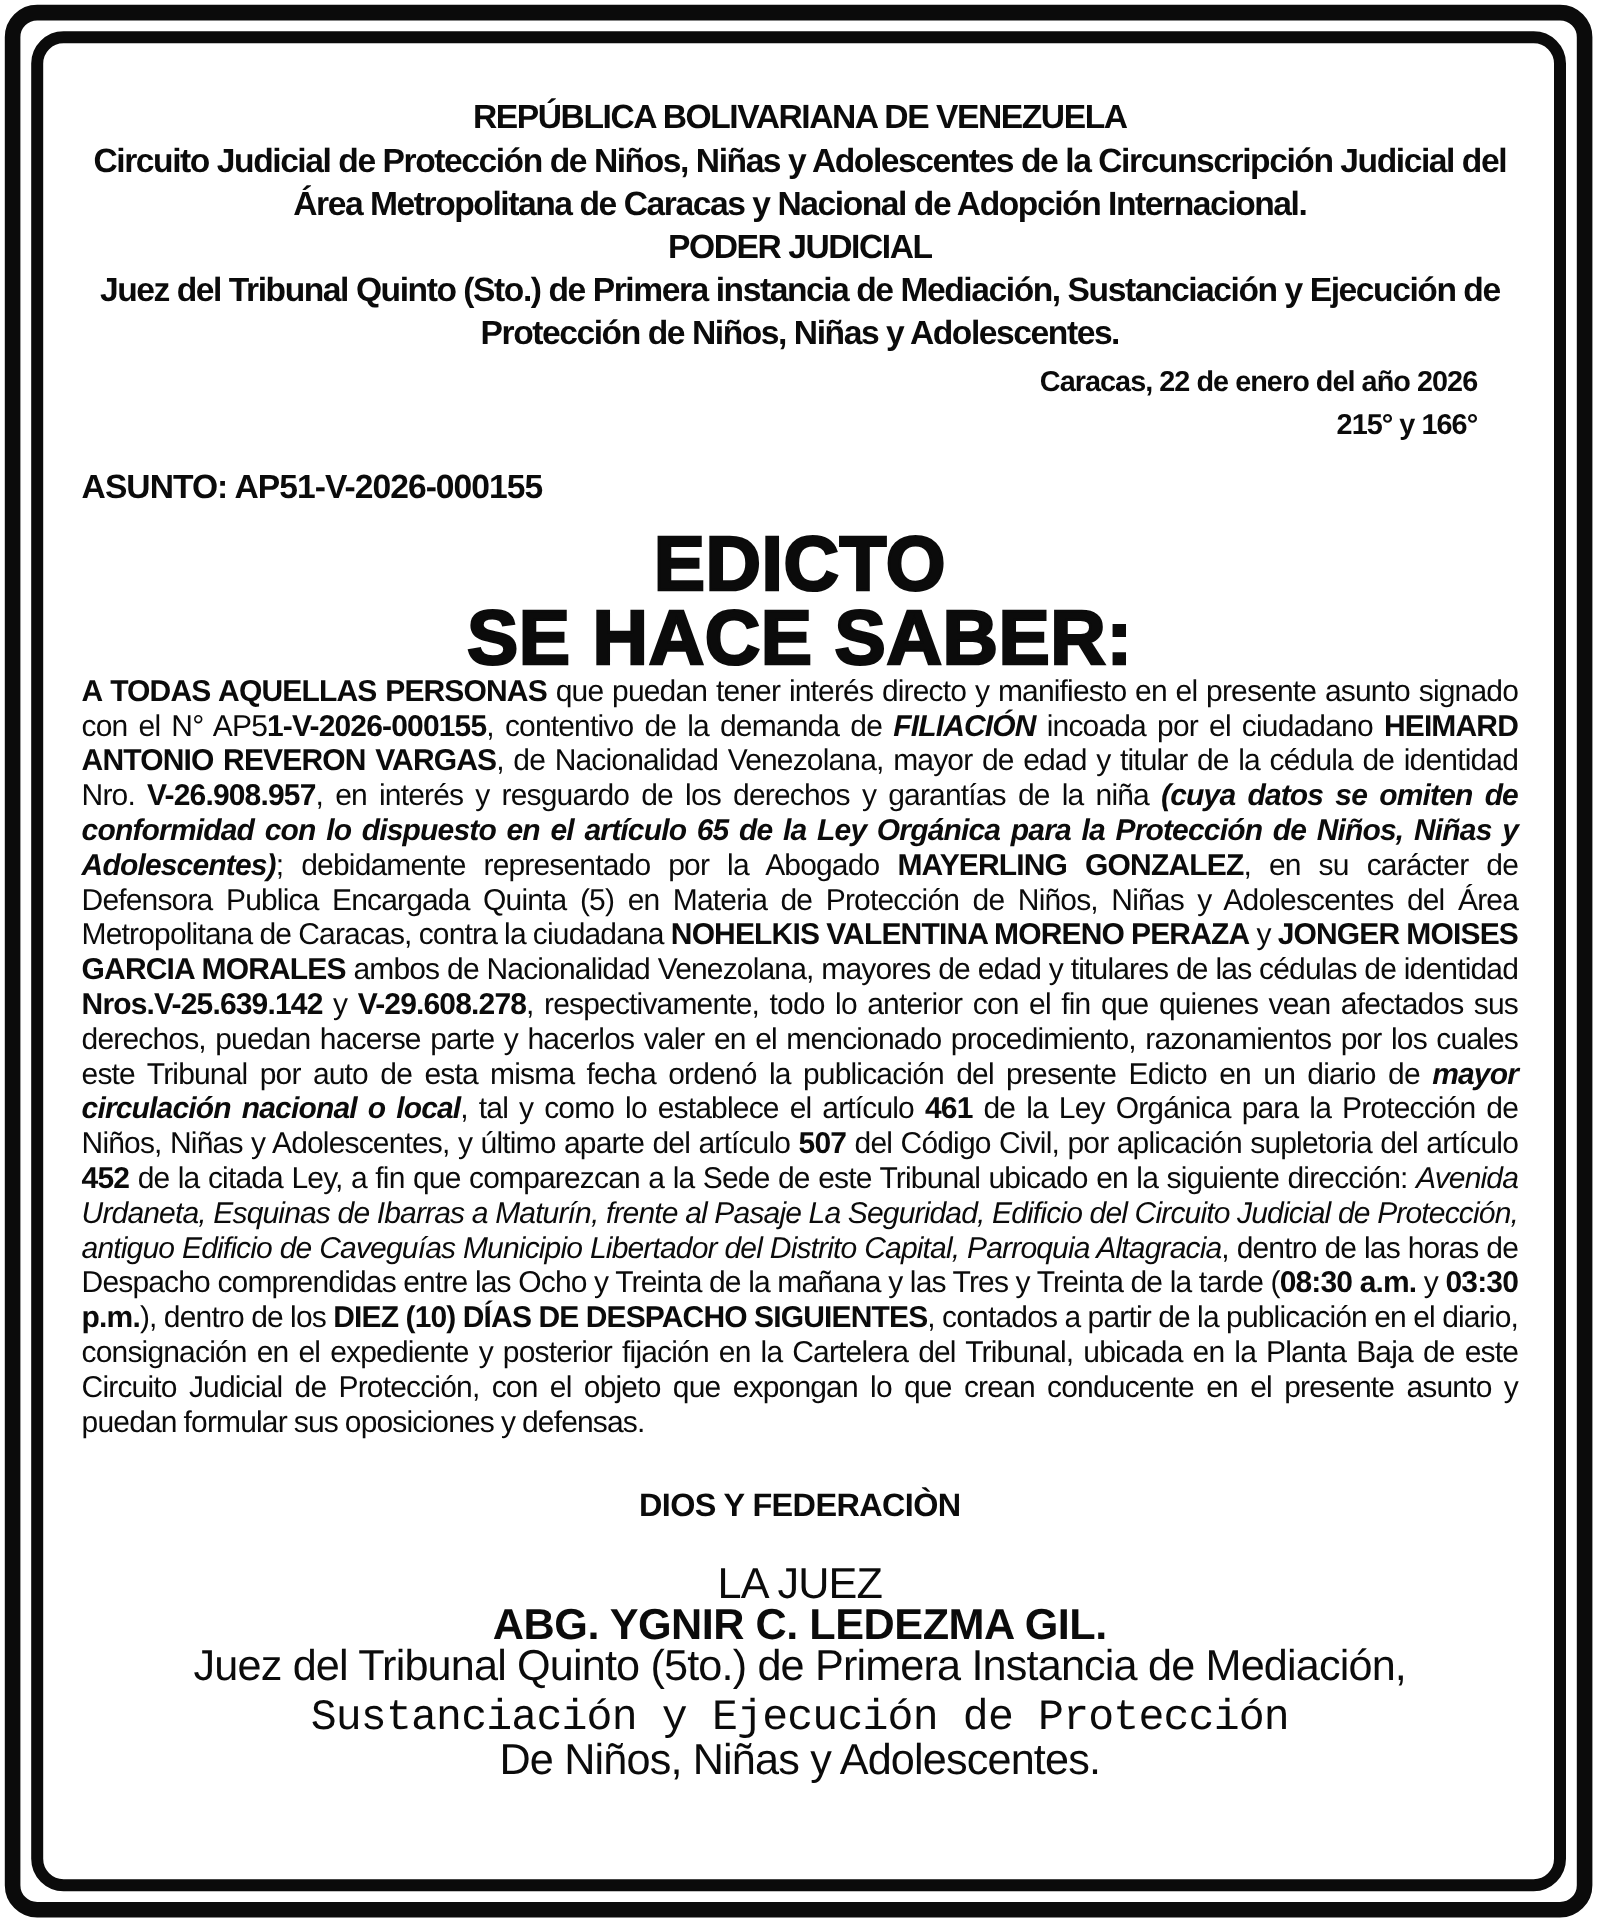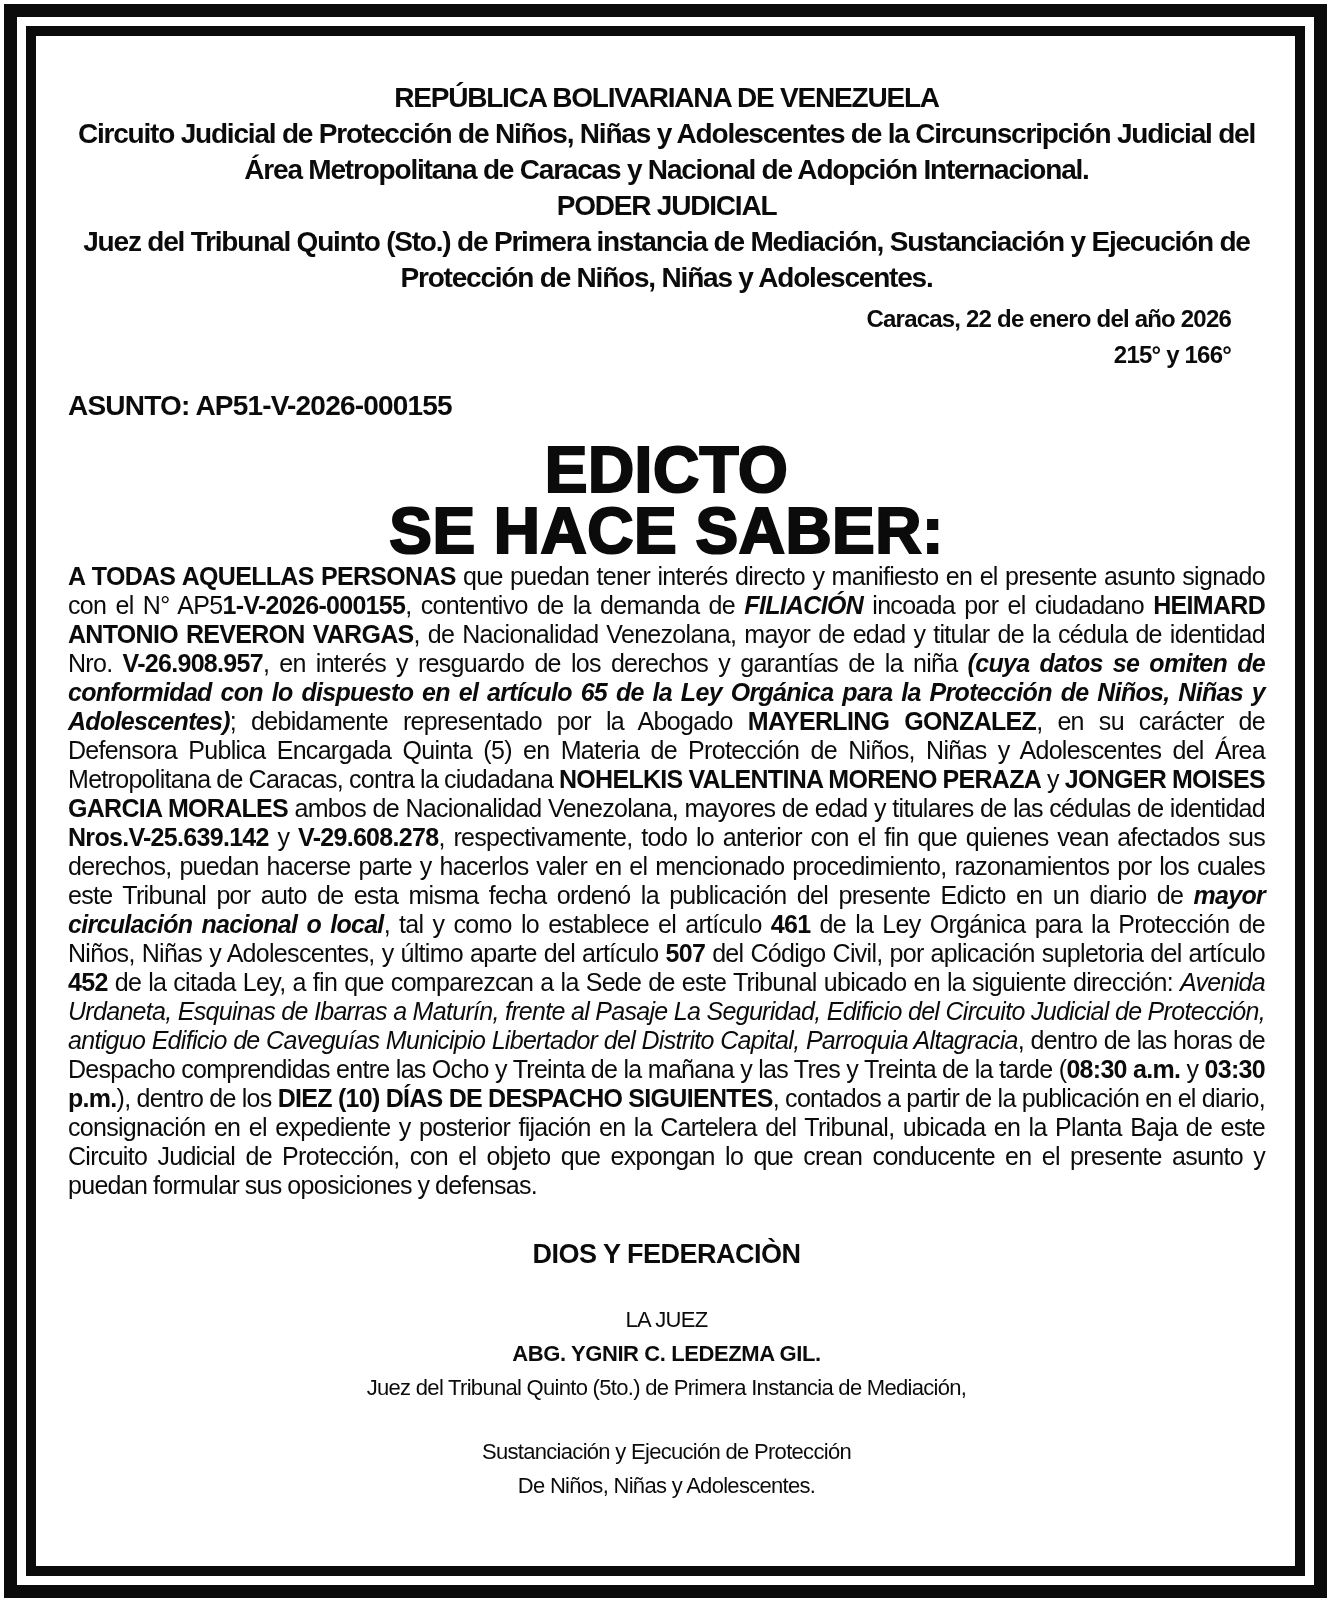--- a/index.html
+++ b/index.html
@@ -1,16 +1,16 @@
 <!DOCTYPE html>
 <html style="--ink: #0b0b0b; --paper: #ffffff;"><head>
 <meta charset="utf-8">
 <style>
   :root { --ink: #0b0b0b; --paper: #ffffff; }
-  * { box-sizing: border-box; }
+  * { box-sizing: border-box; border-radius: 27px; }
   html, body { margin: 0; padding: 0; }
   body {
     width: 1331px; height: 1600px;
     background: var(--paper);
     color: var(--ink);
     font-family: "Liberation Sans", sans-serif;
     position: relative;
     overflow: hidden;
   }
   p { margin: 0; }
@@ -80,26 +80,26 @@
     text-align: center;
     font-weight: bold;
     font-size: 27px;
     line-height: 34px;
     letter-spacing: -0.5px;
   }
 
   .signature {
     margin-top: 32px;
     text-align: center;
-    font-size: 22px;
+    font-size: 36px;
     line-height: 34px;
     letter-spacing: -0.7px;
   }
   .signature .name { font-weight: bold; letter-spacing: -0.4px; }
-  .sig-gap { margin-top: 30px; }
+  .sig-gap { margin-top: 10px; font-family: Liberation Mono, monospace; }
 </style>
 </head>
 <body>
 
 <div class="frame-outer">
   <div class="frame-inner">
     <div class="content">
 
       <div class="header">
         <p>REPÚBLICA BOLIVARIANA DE VENEZUELA</p>

